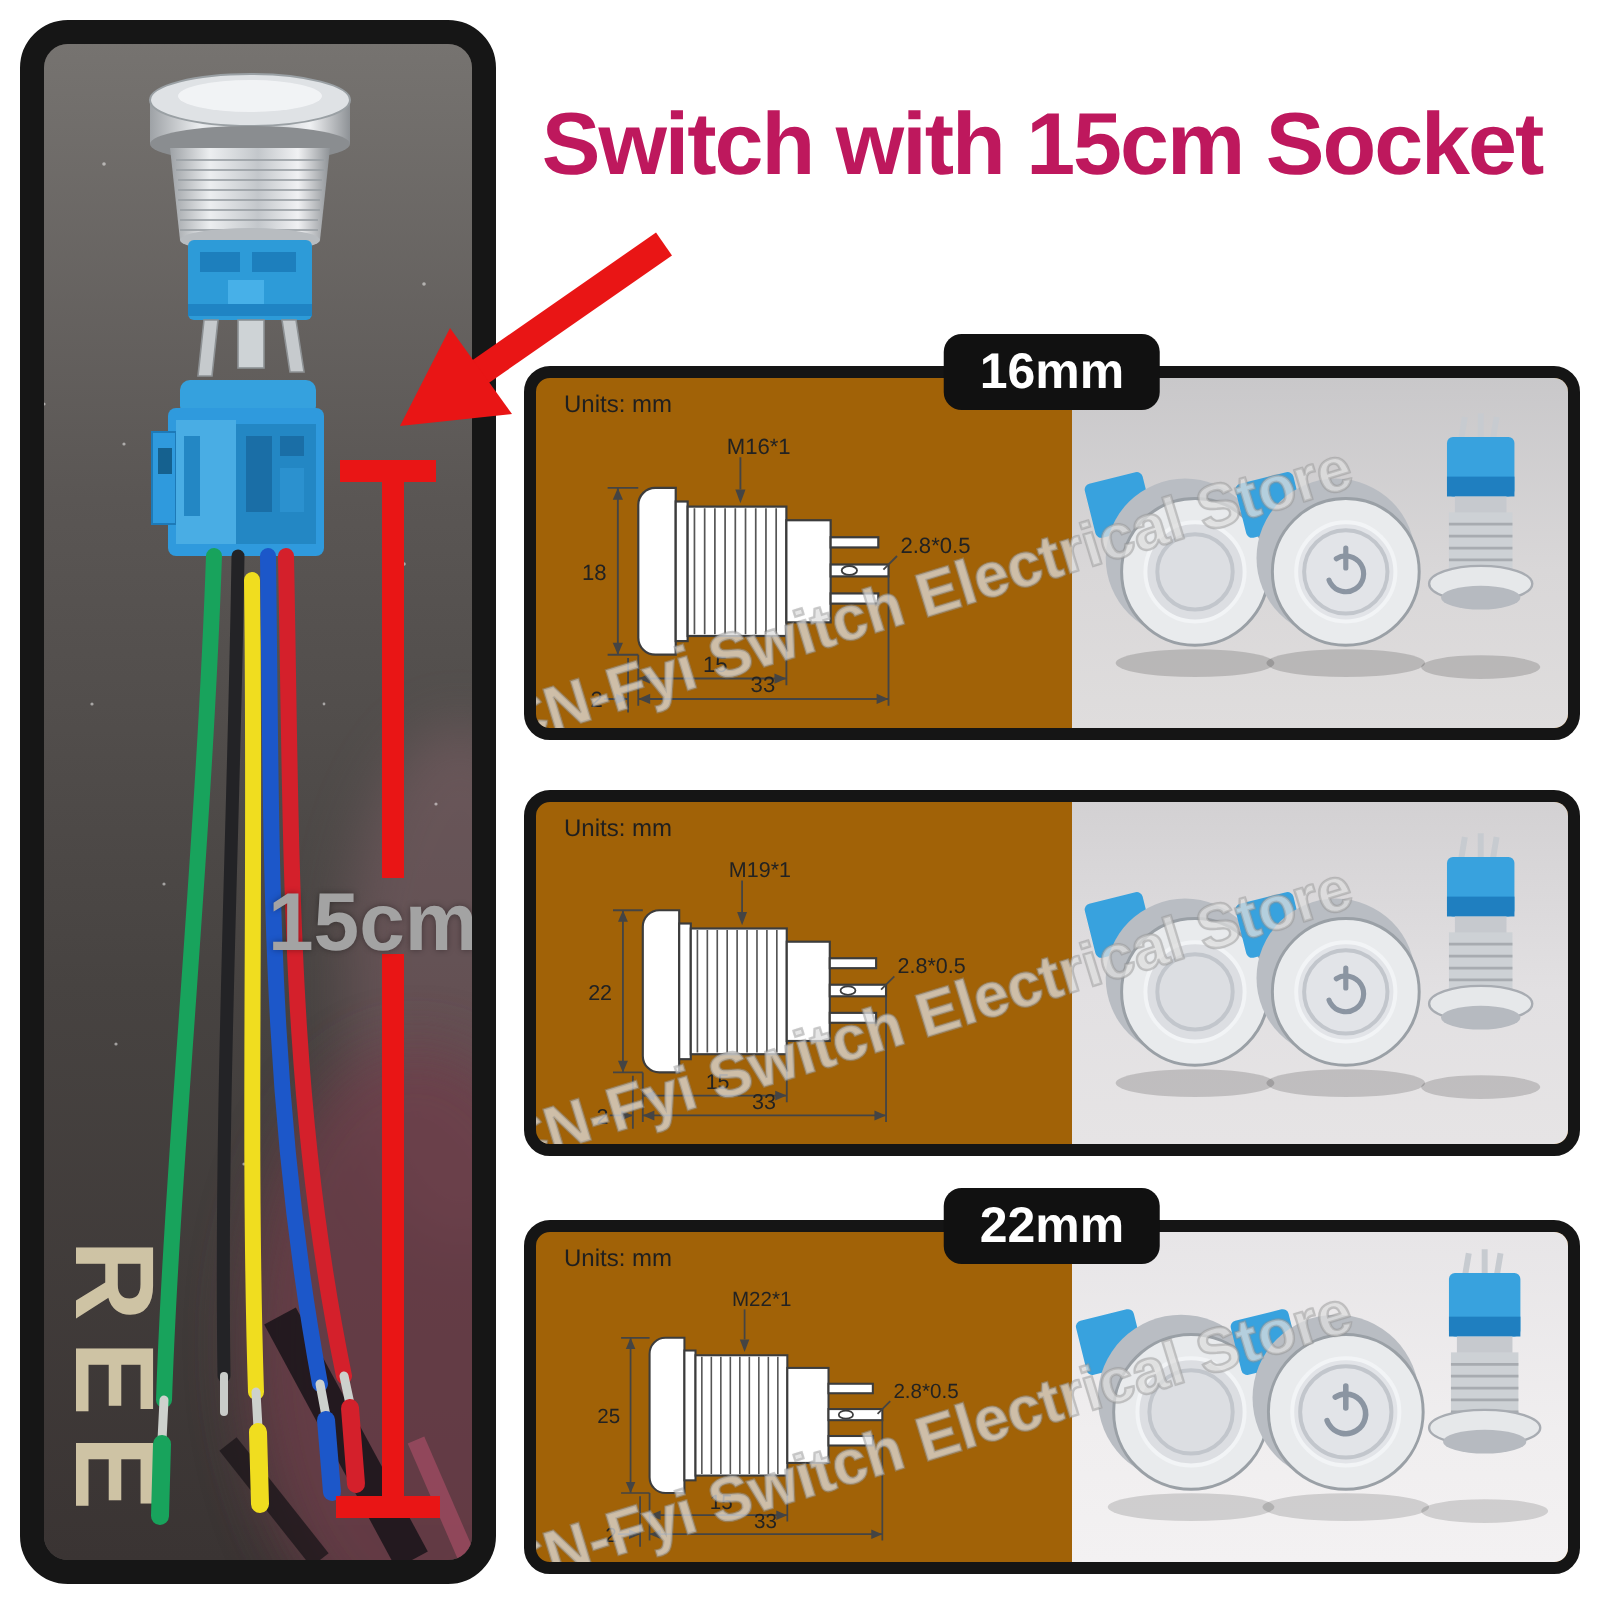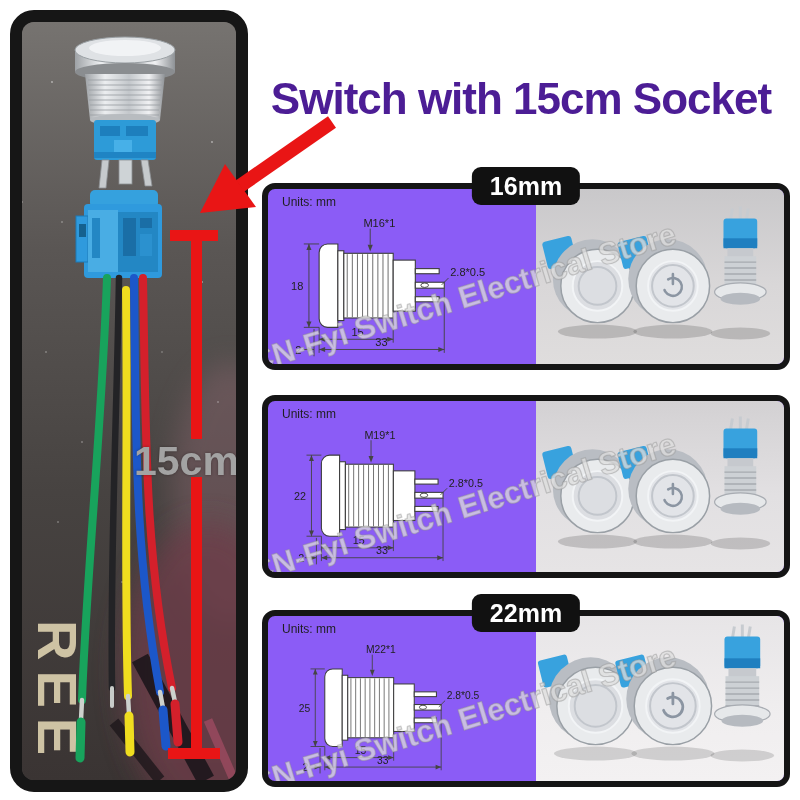--- a/index.html
+++ b/index.html
@@ -8,29 +8,29 @@
 
   
   .left-photo{position:absolute;left:10px;top:10px;width:238px;height:782px;
               border:12px solid #161616;border-radius:24px;background:#4a4644;
               box-sizing:border-box;overflow:hidden;}
   .left-photo svg{position:absolute;left:0;top:0;width:214px;height:758px;display:block;}
   .measure-label{position:absolute;left:112px;top:416px;font-size:41px;font-weight:bold;
                  color:#a3a3a3;letter-spacing:0px;text-shadow:0 0 3px rgba(0,0,0,.35);}
 
   
-  .main-title{position:absolute;left:254px;top:74px;width:534px;text-align:center;
-              font-size:44px;font-weight:bold;color:#4c1d95;letter-spacing:-1px;
+  .main-title{position:absolute;left:254px;top:48px;width:534px;text-align:center;
+              font-size:44px;font-weight:bold;color:#be185d;letter-spacing:-1px;
               white-space:nowrap;}
 
   
   .arrow-overlay{position:absolute;left:0;top:0;width:800px;height:800px;pointer-events:none;}
 
   
-  .panel{position:absolute;left:262px;width:528px;background:#8b5cf6;
+  .panel{position:absolute;left:262px;width:528px;background:#a16207;
          border:6px solid #151515;border-radius:13px;box-sizing:border-box;overflow:visible;}
   .panel-1{top:183px;height:187px;}
   .panel-2{top:395px;height:183px;}
   .panel-3{top:610px;height:177px;}
   .panel-clip{position:absolute;left:0;top:0;right:0;bottom:0;border-radius:7px;overflow:hidden;}
   .size-badge{position:absolute;top:-22px;left:50%;transform:translateX(-50%);
               background:#111111;color:#ffffff;font-size:25px;font-weight:bold;
               padding:4px 18px;border-radius:9px;z-index:5;line-height:1.2;}
   .drawing-half{position:absolute;left:0;top:0;width:268px;height:100%;}
   .units{position:absolute;top:6px;left:14px;font-size:12px;color:#1f1f1f;}

